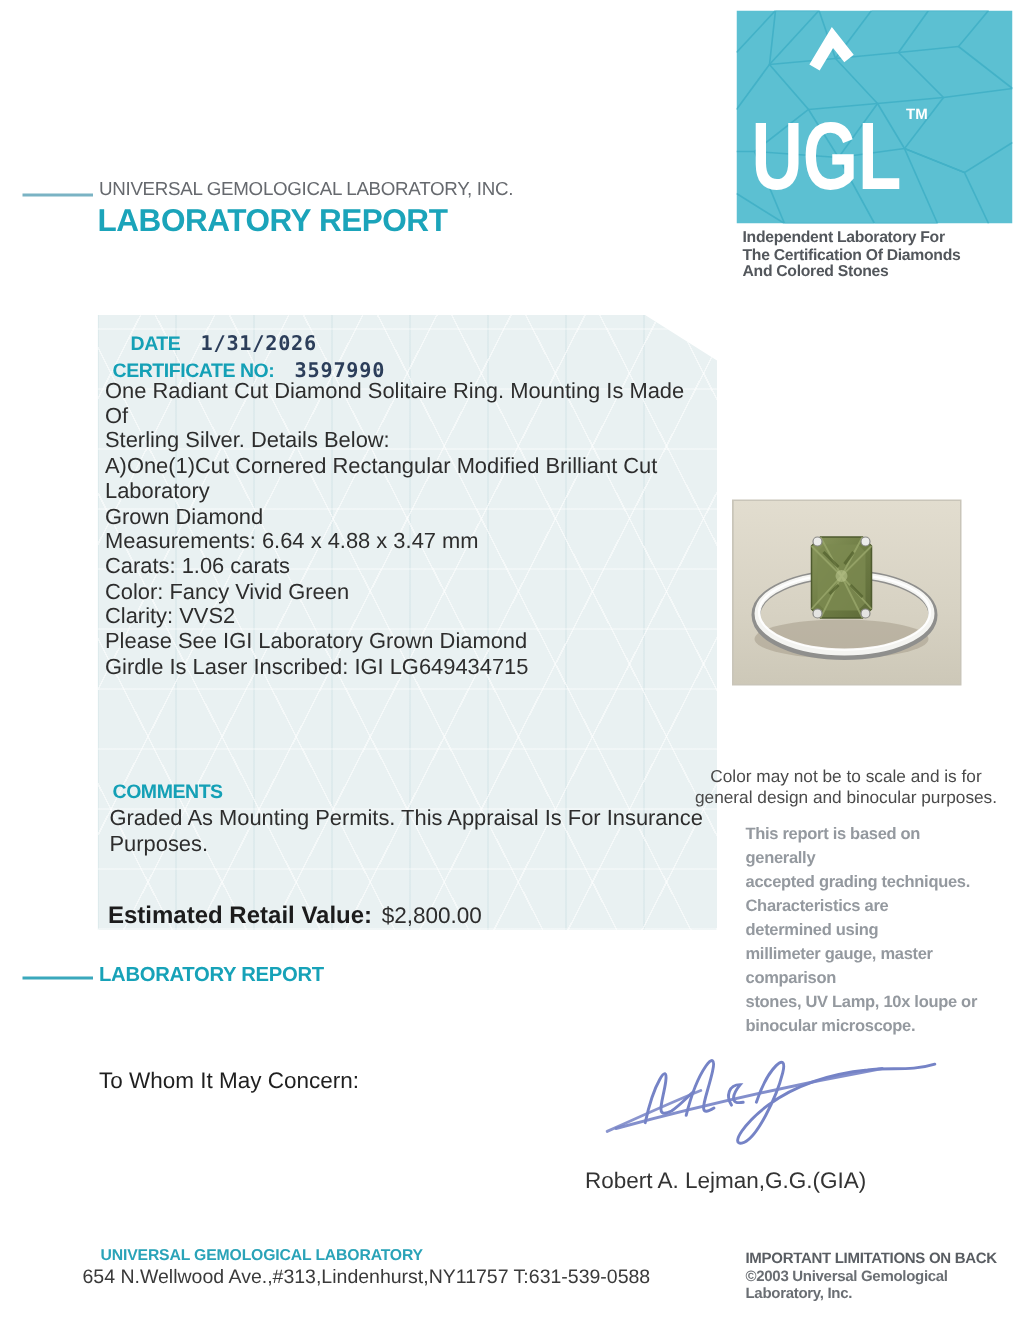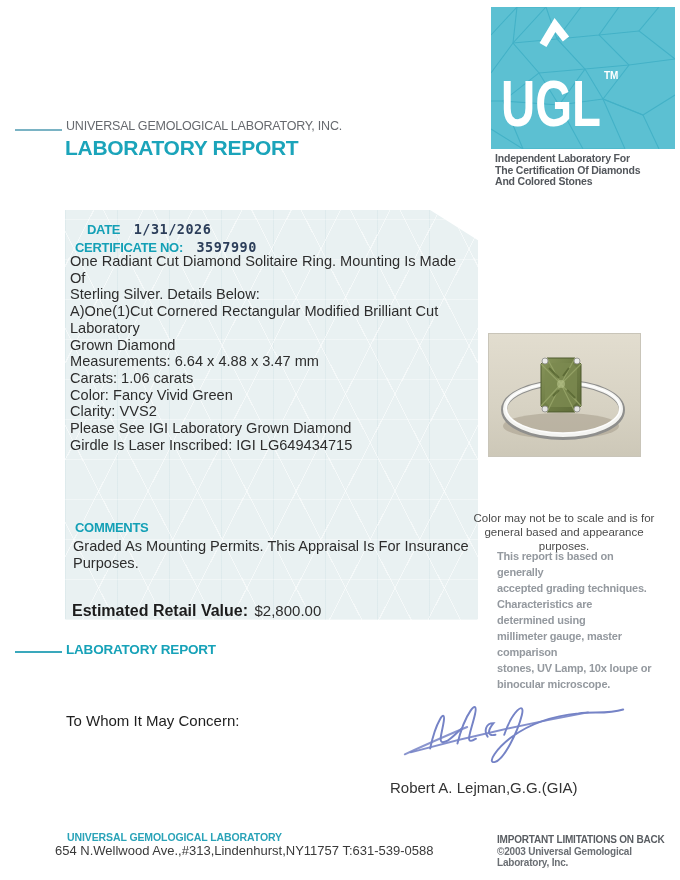--- a/index.html
+++ b/index.html
@@ -193,21 +193,21 @@
         <circle cx="72" cy="50" r="4" fill="#b9c48c" opacity="0.6"></circle>
         <circle cx="56" cy="27" r="3" fill="#ececea" stroke="#8a8a88" stroke-width="0.8"></circle>
         <circle cx="88" cy="27" r="3" fill="#ececea" stroke="#8a8a88" stroke-width="0.8"></circle>
         <circle cx="56" cy="75" r="3" fill="#e4e4e2" stroke="#8a8a88" stroke-width="0.8"></circle>
         <circle cx="88" cy="75" r="3" fill="#e4e4e2" stroke="#8a8a88" stroke-width="0.8"></circle>
       </g>
     </svg>
   </div>
   <div class="photo-caption">
     <div>Color may not be to scale and is for</div>
-    <div>general based and appearance purposes.</div>
+    <div>general design and binocular purposes.</div>
   </div>
   <div class="grading-note">
     <div>This report is based on generally</div>
     <div>accepted grading techniques.</div>
     <div>Characteristics are determined using</div>
     <div>millimeter gauge, master comparison</div>
     <div>stones, UV Lamp, 10x loupe or</div>
     <div>binocular microscope.</div>
   </div>
 

